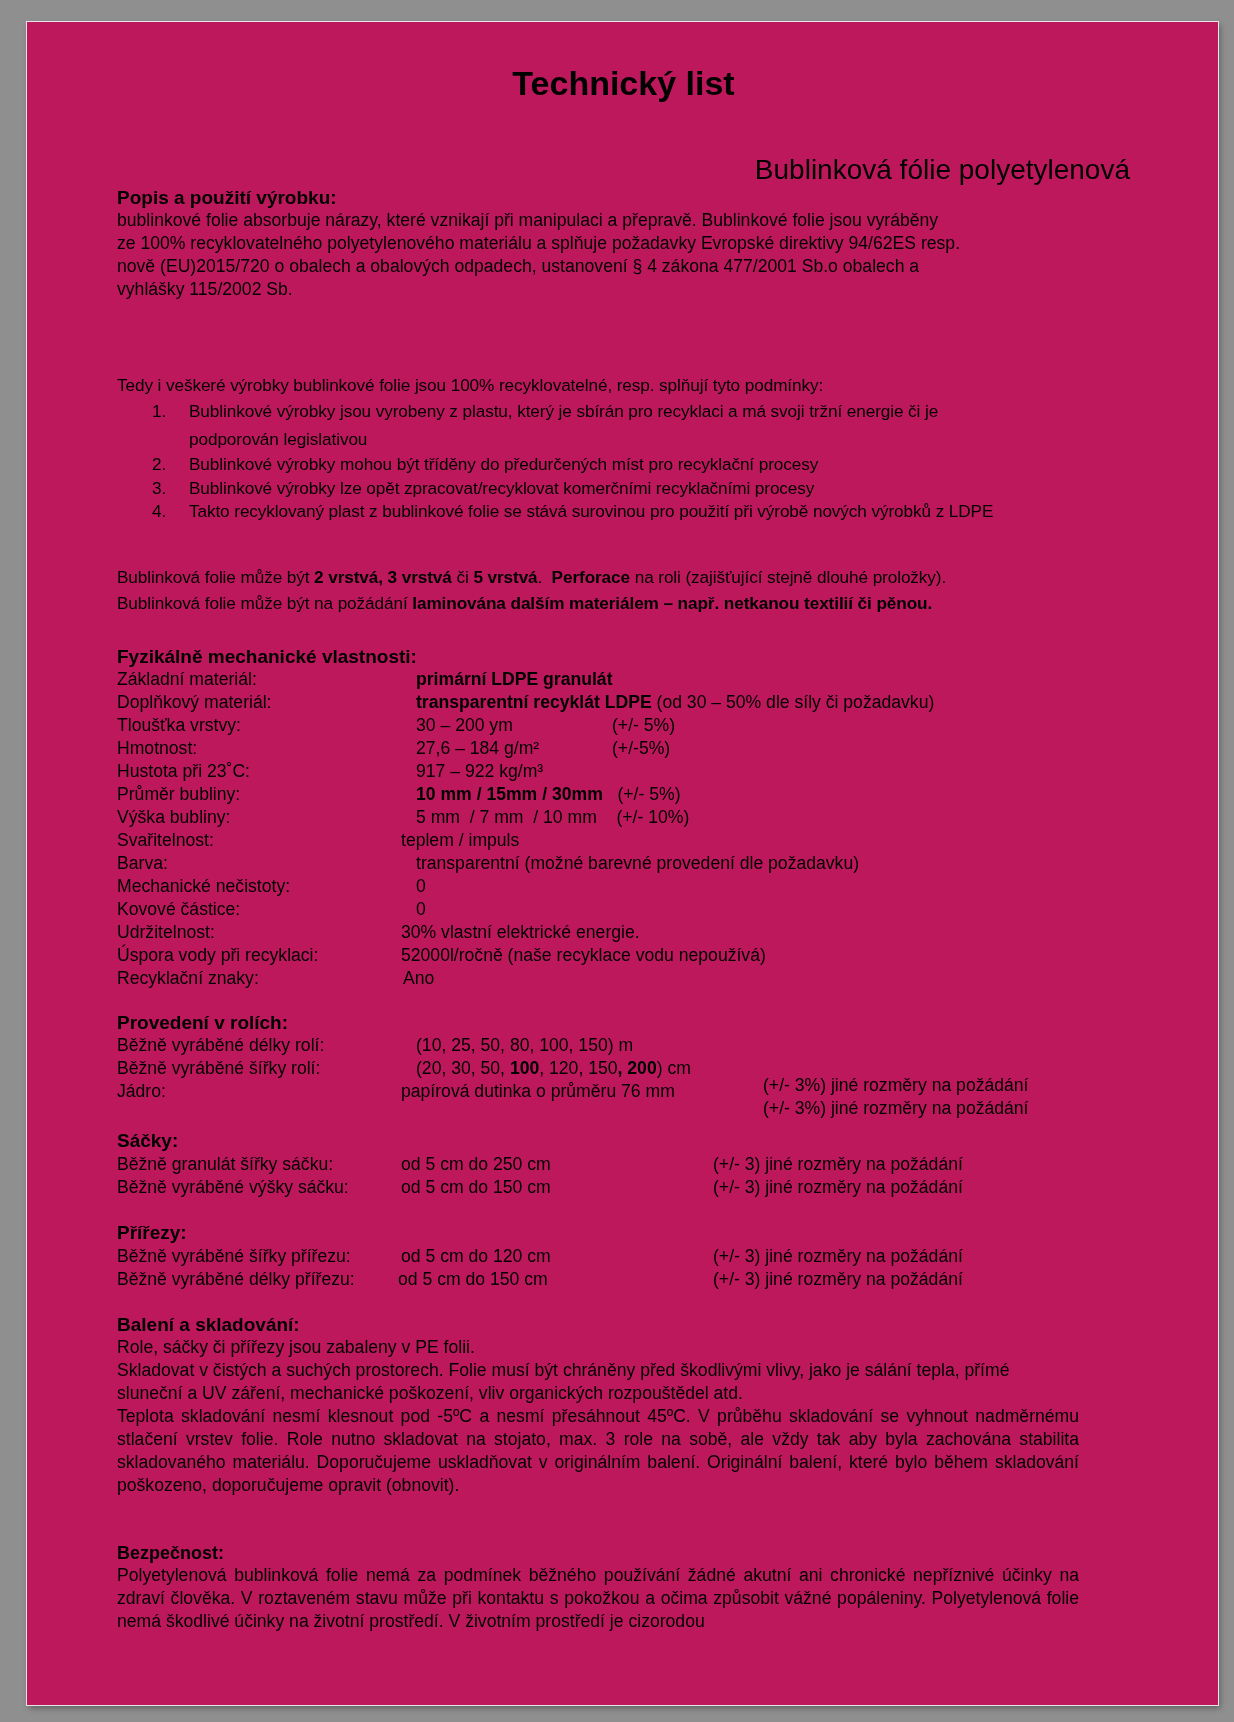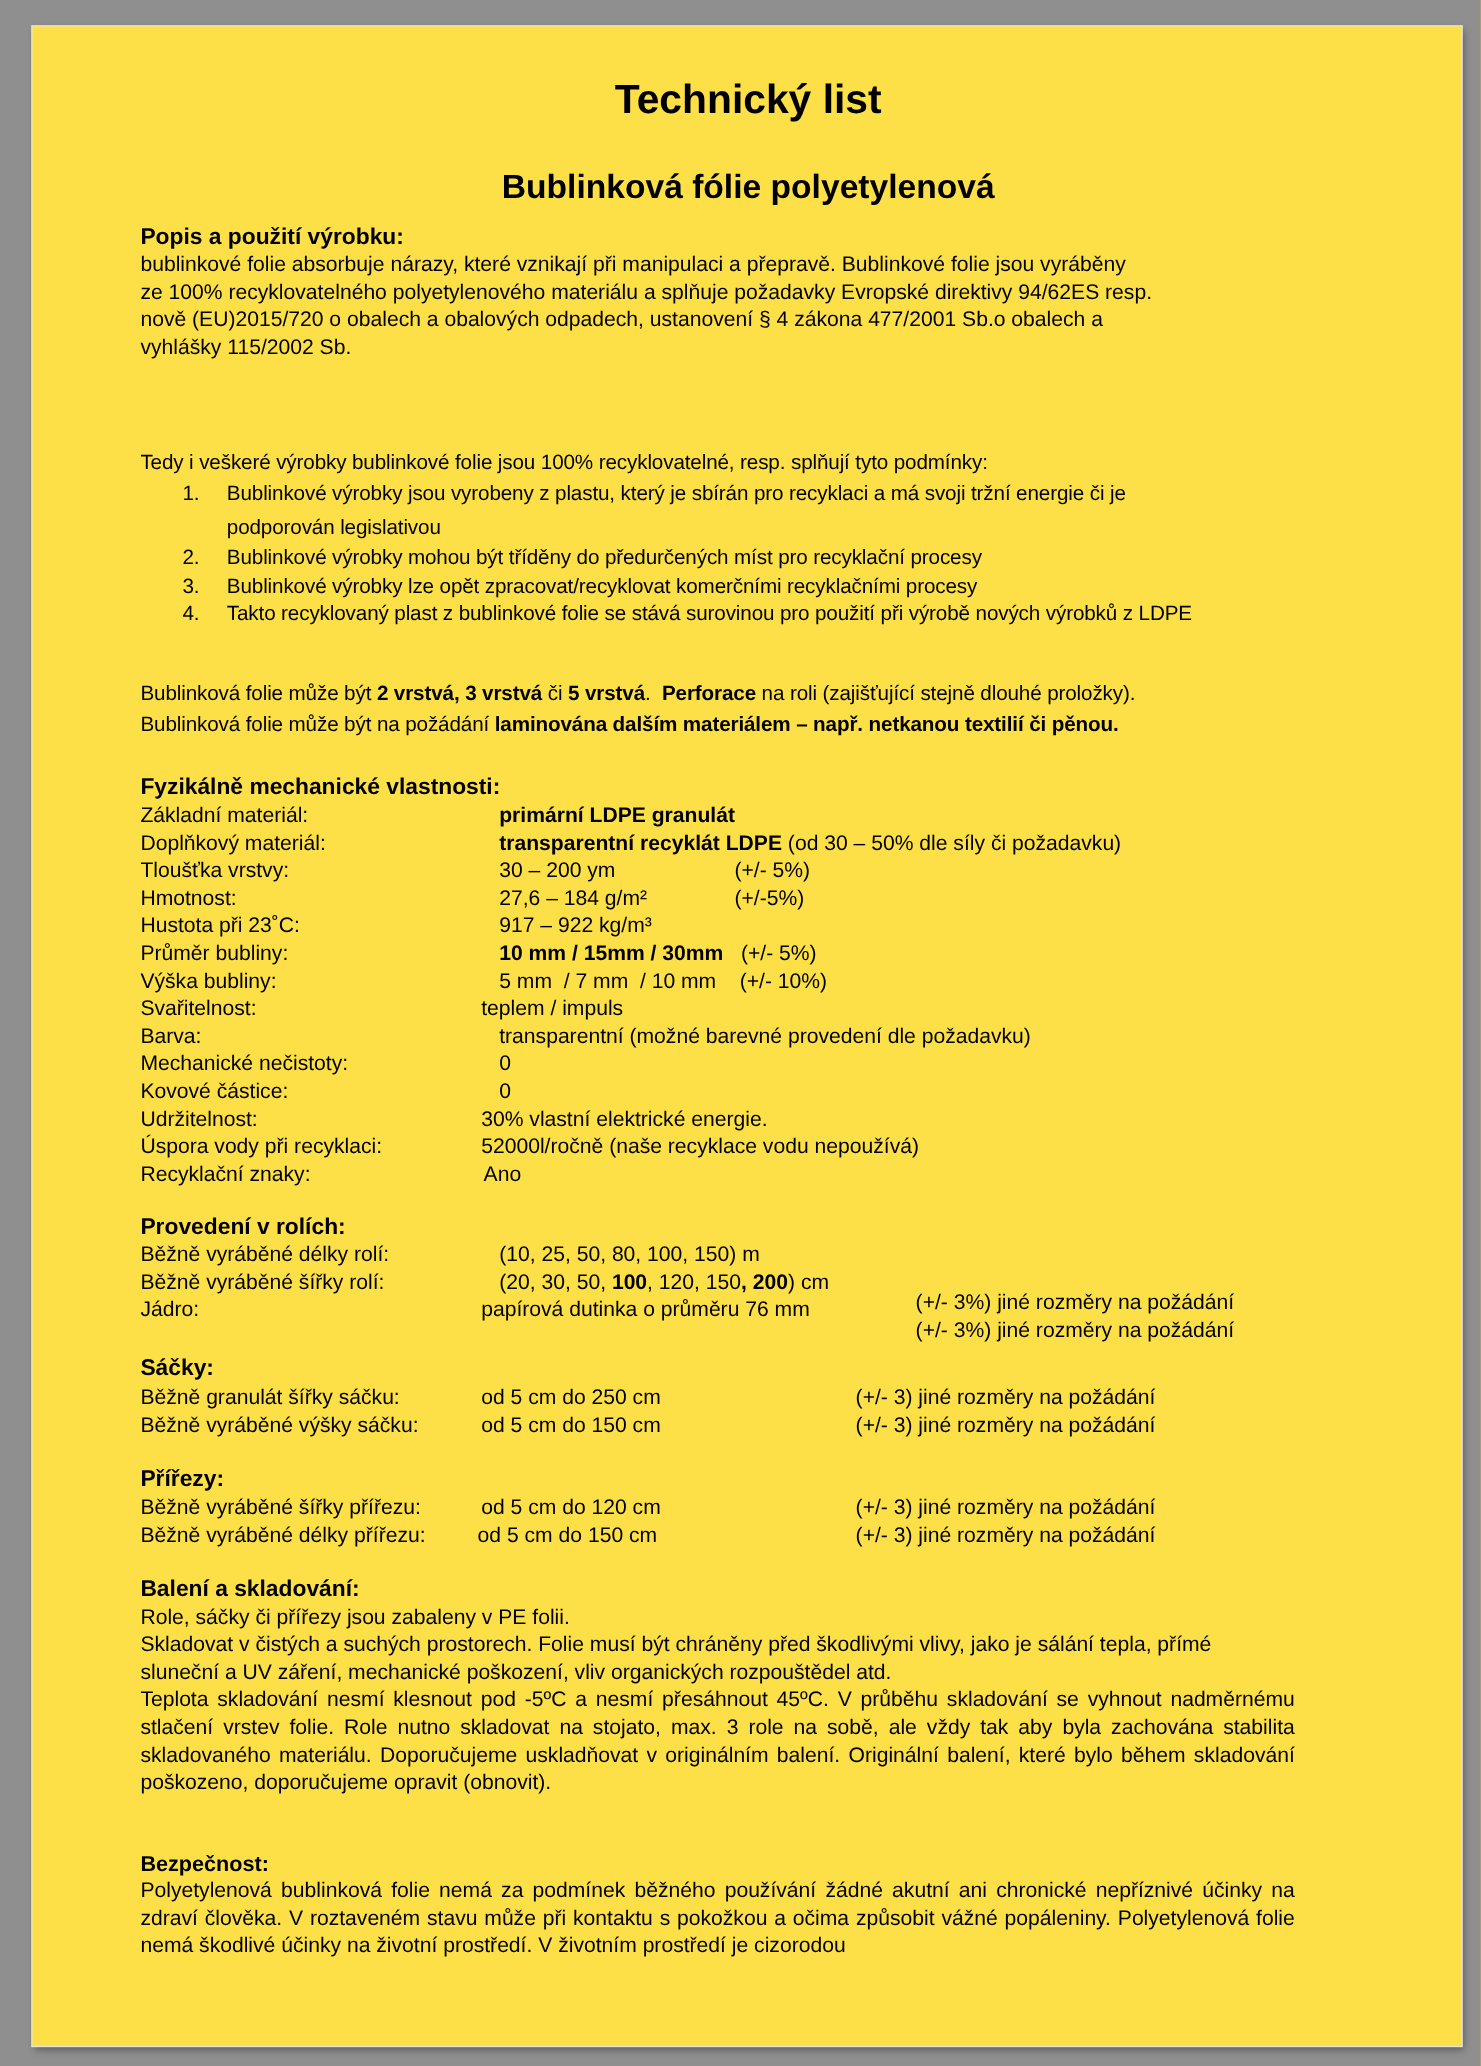--- a/index.html
+++ b/index.html
@@ -6,29 +6,29 @@
   body {
     width: 1234px; height: 1722px; overflow: hidden;
     background: #8f8f8f;
     position: relative;
     font-family: "Liberation Sans", sans-serif;
     color: #000;
   }
   .page {
     position: absolute; left: 27px; top: 22px;
     width: 1191px; height: 1683px;
-    background: #fde047;
+    background: #be185d;
     box-shadow: 0 0 0 1px #e6e6e6, 2px 3px 6px rgba(0,0,0,0.35);
     overflow: hidden;
   }
   .content { position: absolute; left: 90px; top: 0; width: 1000px; }
   .t1 { position: absolute; top: 42px; left: 0; width: 1013px; text-align: center;
         font-weight: bold; font-size: 34px; }
-  .t2 { position: absolute; top: 118px; left: 0; width: 1013px; text-align: center;
-        font-weight: bold; font-size: 28px; }
+  .t2 { position: absolute; top: 132px; left: 0; width: 1013px; text-align: right;
+        font-weight: normal; font-size: 28px; }
   .abs { position: absolute; left: 0; }
   .h { font-weight: bold; font-size: 19px; line-height: 22px; }
   .p { font-size: 17.6px; line-height: 23px; }
   .calibri { font-family: "Liberation Sans", sans-serif; font-size: 17.2px; line-height: 23px; letter-spacing: -0.1px; }
   .justify { text-align: justify; width: 962px; }
   .ol { margin: 0; padding: 0; list-style: none; }
   .ol li { position: relative; padding-left: 72px; width: 840px; }
   .ol li .num { position: absolute; left: 35px; }
   .row { position: relative; height: 23px; font-size: 17.6px; line-height: 23px; white-space: nowrap; text-align: right; }
   .row > span { position: absolute; top: 0; }

